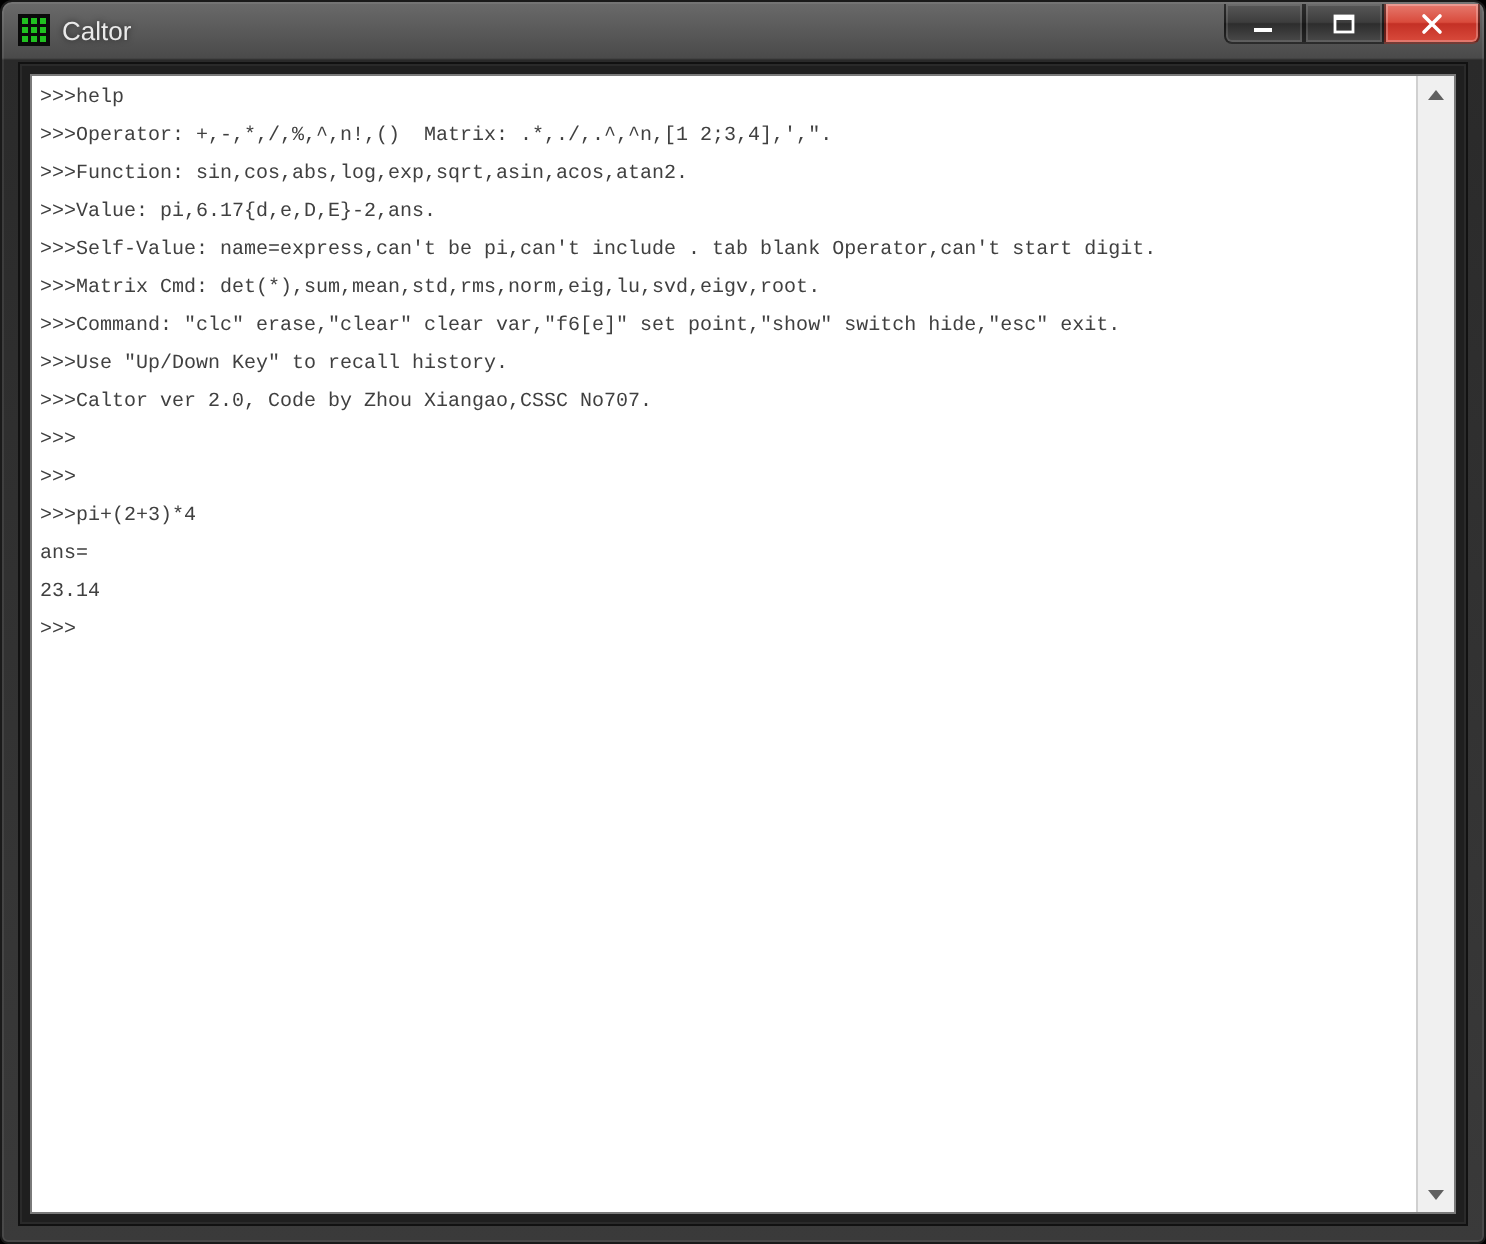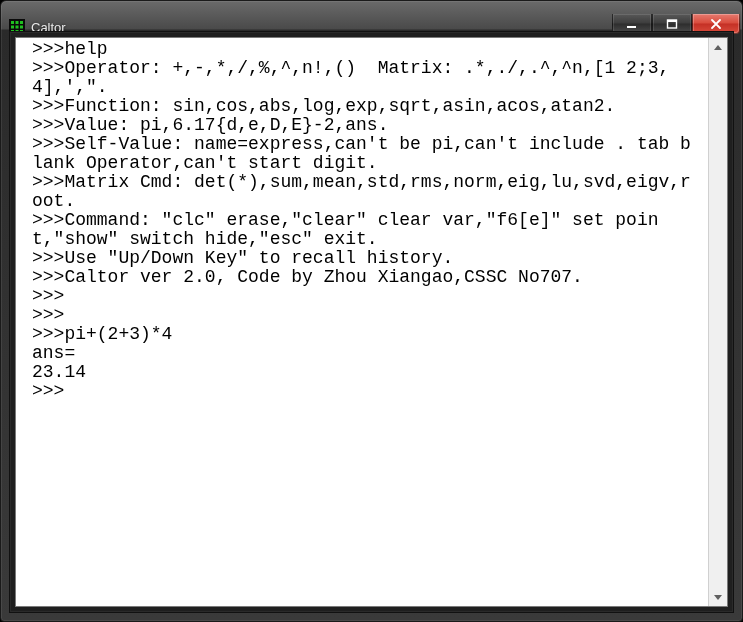--- a/index.html
+++ b/index.html
@@ -20,21 +20,20 @@
     box-sizing: border-box;
     position: relative;
     box-shadow: inset 0 0 0 1px rgba(255,255,255,0.08);
   }
   .titlebar {
     height: 28px;
     display: flex;
     align-items: center;
     padding: 0 2px 0 8px;
     position: relative;
-    margin-top: 12px;
   }
   .app-icon {
     width: 16px;
     height: 16px;
     margin-right: 6px;
     display: inline-block;
   }
   .app-icon svg { display:block; }
   .title-text {
     color: #eaeaea;
@@ -88,25 +87,25 @@
     box-sizing: border-box;
     position: relative;
   }
   .console {
     position: absolute;
     left: 0;
     top: 0;
     right: 18px;
     bottom: 0;
     overflow: hidden;
-    padding: 2px 16px;
+    padding: 2px 4px;
     font-family: "SimSun", "NSimSun", "Courier New", monospace;
-    font-size: 18px;
+    font-size: 10px;
     line-height: 19px;
-    color: #000000;
+    color: #404040;
     white-space: pre-wrap;
     word-break: break-all;
   }
   .scrollbar {
     position: absolute;
     right: 0;
     top: 0;
     bottom: 0;
     width: 18px;
     background: #f0f0f0;

